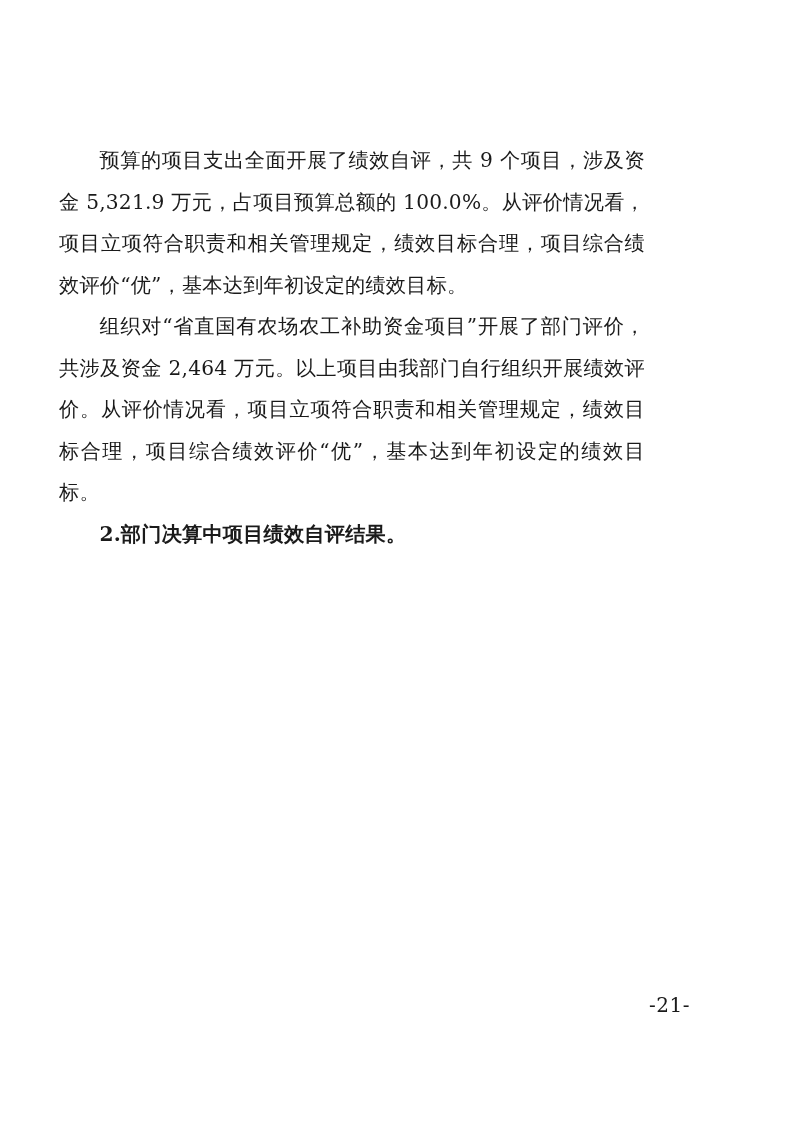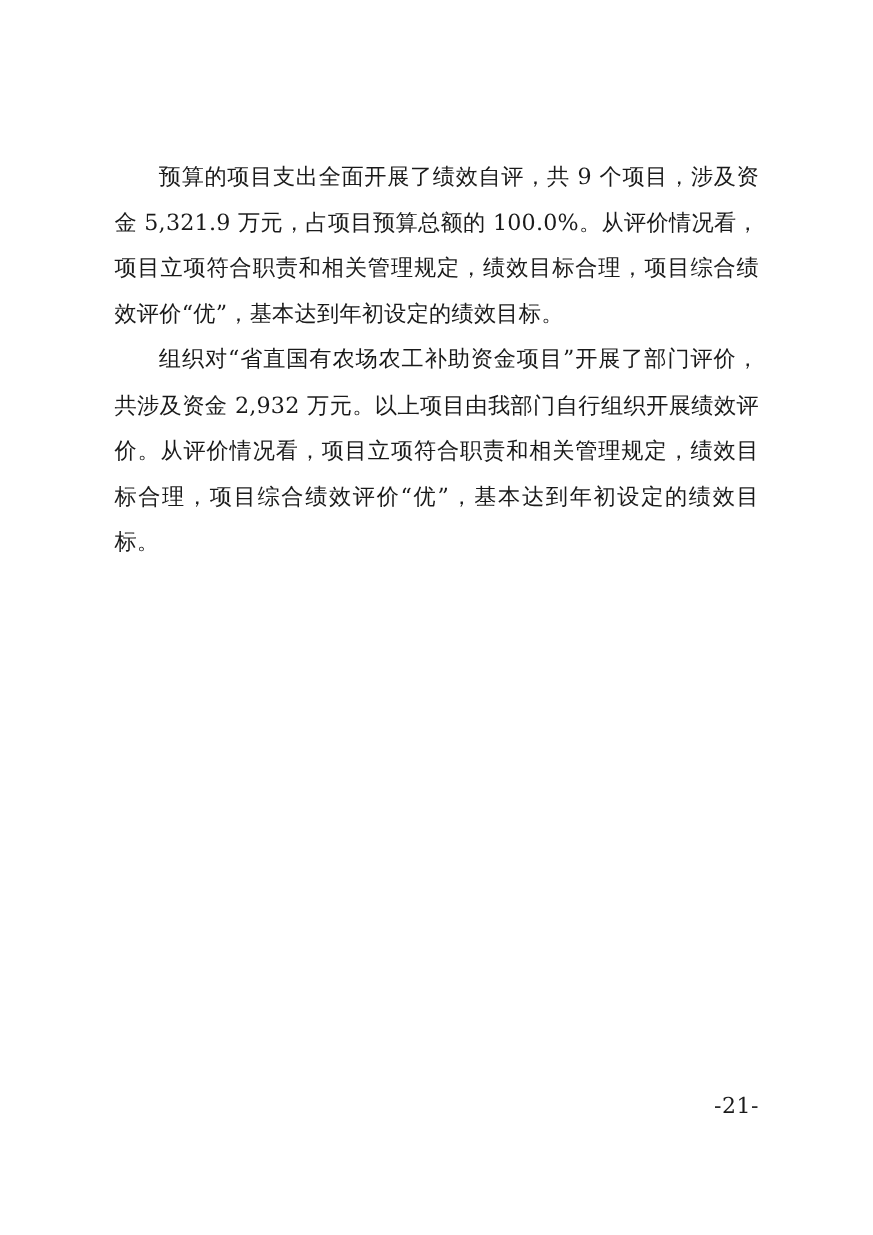--- a/index.html
+++ b/index.html
@@ -15,21 +15,21 @@
     color: #1a1a1a;
     overflow: hidden;
   }
   .page {
     position: absolute;
     left: 0;
     top: 0;
     width: 794px;
     height: 1123px;
     box-sizing: border-box;
-    padding: 140px 104px 60px 104px;
+    padding: 140px 104px 60px 59px;
   }
   .doc-body {
     width: 586px;
   }
   p.para {
     margin: 0;
     font-size: 20.2px;
     line-height: 41.5px;
     text-align: justify;
     text-justify: inter-ideograph;
@@ -52,16 +52,17 @@
     color: #1a1a1a;
     letter-spacing: 0.5px;
   }
 </style>
 </head>
 <body>
 
 <div class="page">
   <div class="doc-body">
     <p class="para">预算的项目支出全面开展了绩效自评，共 9 个项目，涉及资金 5,321.9 万元，占项目预算总额的 100.0%。从评价情况看，项目立项符合职责和相关管理规定，绩效目标合理，项目综合绩效评价“优”，基本达到年初设定的绩效目标。</p>
-    <p class="para">组织对“省直国有农场农工补助资金项目”开展了部门评价，共涉及资金 2,932 万元。以上项目由我部门自行组织开展绩效评价。从评价情况看，项目立项符合职责和相关管理规定，绩效目标合理，项目综合绩效评价“优”，基本达到年初设定的绩效目标。</p>
+    <p class="para">组织对“省直国有农场农工补助资金项目”开展了部门评价，共涉及资金 2,464 万元。以上项目由我部门自行组织开展绩效评价。从评价情况看，项目立项符合职责和相关管理规定，绩效目标合理，项目综合绩效评价“优”，基本达到年初设定的绩效目标。</p>
+    <p class="para heading">2.部门决算中项目绩效自评结果。</p>
   </div>
   <div class="page-number">-21-</div>
 </div>
 
 </body></html>

